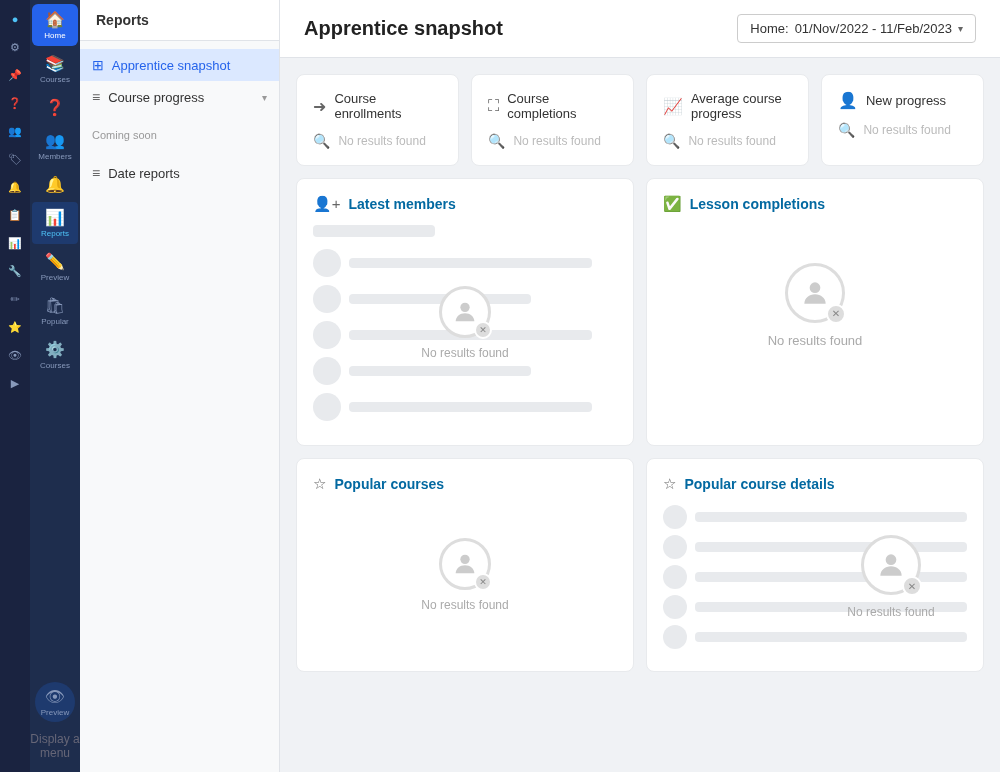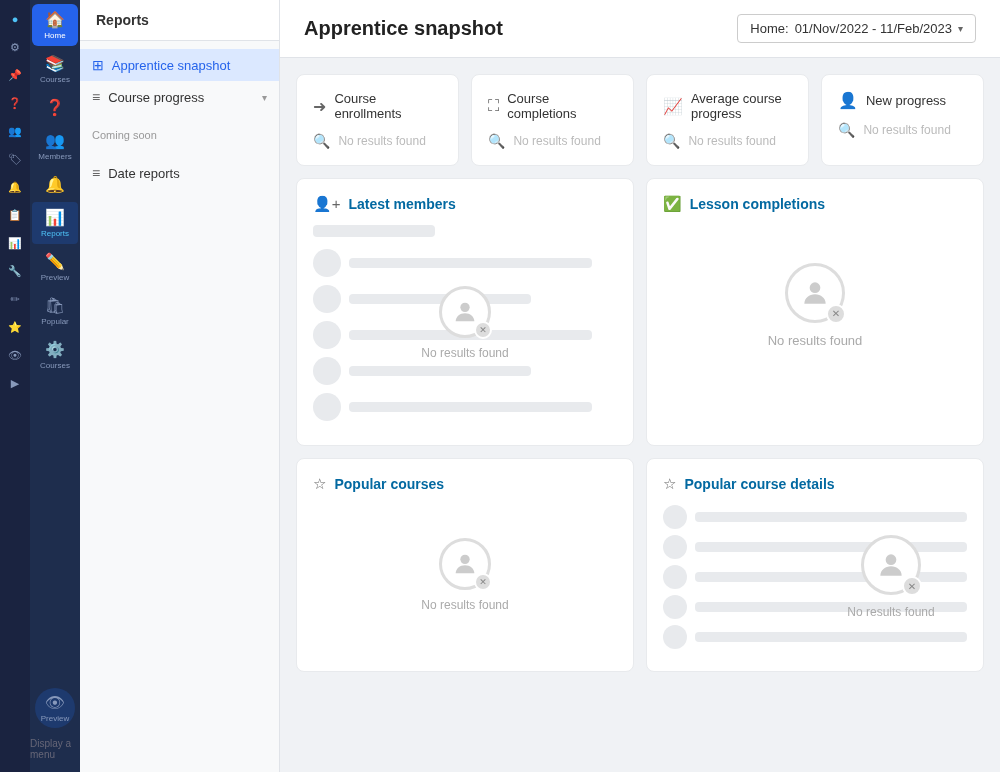--- a/index.html
+++ b/index.html
@@ -288,21 +288,21 @@
   </div>
   <div class="nav-item">
     <span class="nav-icon">⚙️</span>
     <span class="nav-label">Courses</span>
   </div>
   <div style="flex:1;"></div>
   <div class="nav-item" style="background:#1e3a6e; border-radius:50%; width:40px; height:40px;">
     <span class="nav-icon">👁</span>
     <span class="nav-label">Preview</span>
   </div>
-  <div style="padding:8px 0; font-size:10px; color:#667; text-align:left; cursor:pointer;">
+  <div style="padding:8px 0; font-size:12px; color:#667; text-align:center; cursor:pointer;">
     <span>Display a menu</span>
   </div>
 </div>
 
 <div class="secondary-sidebar">
   <div class="sidebar-header">Reports</div>
 
   <div class="sidebar-section">
     <div class="sidebar-item active">
       <span class="item-icon">⊞</span>

